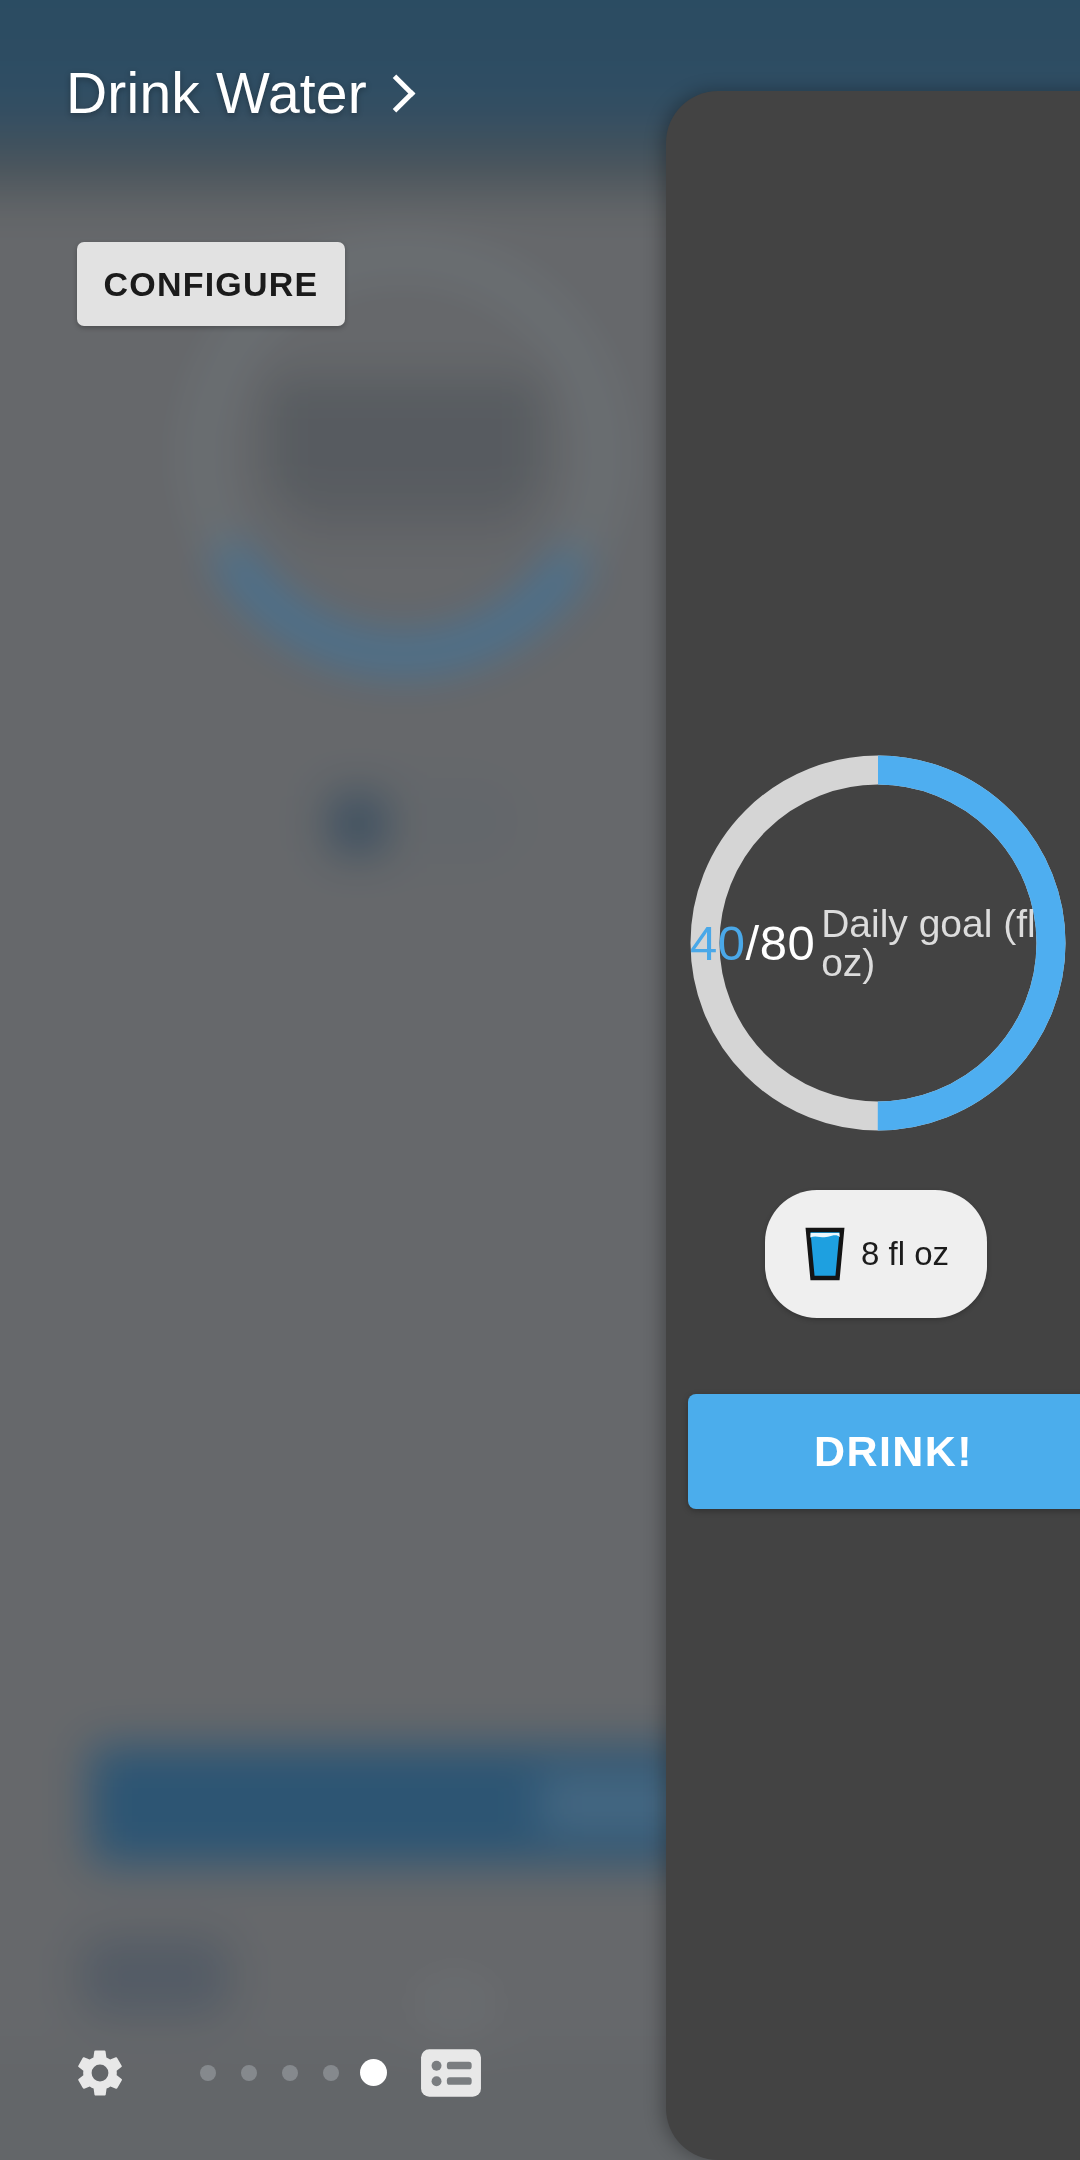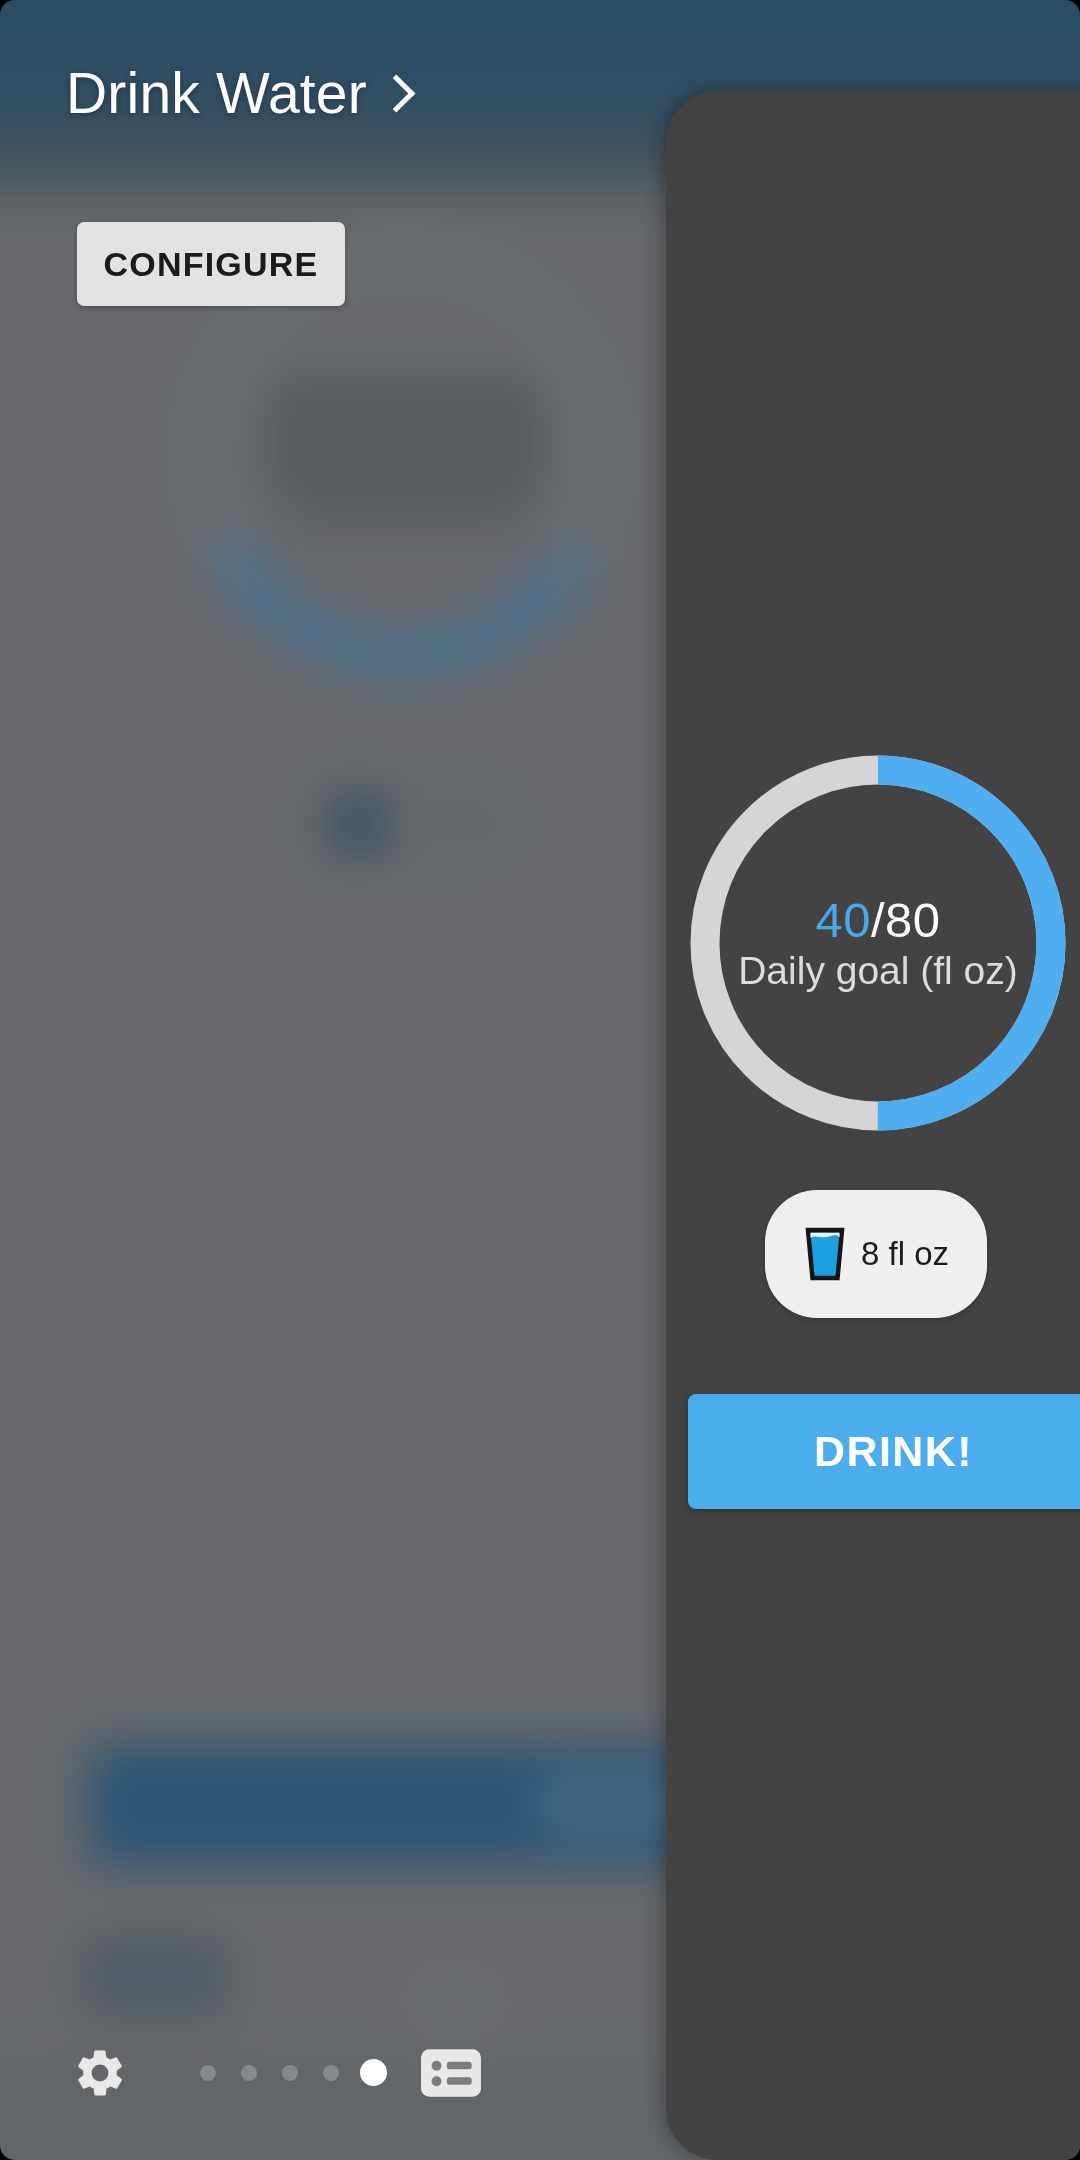--- a/index.html
+++ b/index.html
@@ -7,21 +7,20 @@
     margin: 0;
     padding: 0;
     background: #000;
   }
   #screen {
     position: relative;
     width: 1080px;
     height: 2160px;
     overflow: hidden;
     font-family: "Liberation Sans", sans-serif;
-    border-radius: 15px;
     -webkit-font-smoothing: antialiased;
   }
 
   
   #bg-wrap {
     position: absolute;
     inset: 0;
     overflow: hidden;
   }
   #bg-inner {
@@ -158,21 +157,21 @@
     width: 22px;
     height: 22px;
     border-right: 5px solid #ffffff;
     border-top: 5px solid #ffffff;
     transform: rotate(45deg) translate(-3px, 3px);
   }
 
   #configure-button {
     position: absolute;
     left: 77px;
-    top: 222px;
+    top: 242px;
     width: 268px;
     height: 84px;
     background: #e2e2e2;
     border: none;
     border-radius: 7px;
     color: #1b1b1b;
     font-family: "Liberation Sans", sans-serif;
     font-size: 34px;
     font-weight: 700;
     letter-spacing: 1.2px;
@@ -203,21 +202,21 @@
   }
   #ring-svg {
     position: absolute;
     inset: 0;
     display: block;
   }
   #ring-center {
     position: absolute;
     inset: 0;
     display: flex;
-    flex-direction: column;
+    flex-direction: row;
     align-items: center;
     justify-content: center;
     gap: 6px;
   }
   #ring-value {
     font-size: 49px;
     font-weight: 400;
     color: #ffffff;
     letter-spacing: 0.5px;
     line-height: 1;

